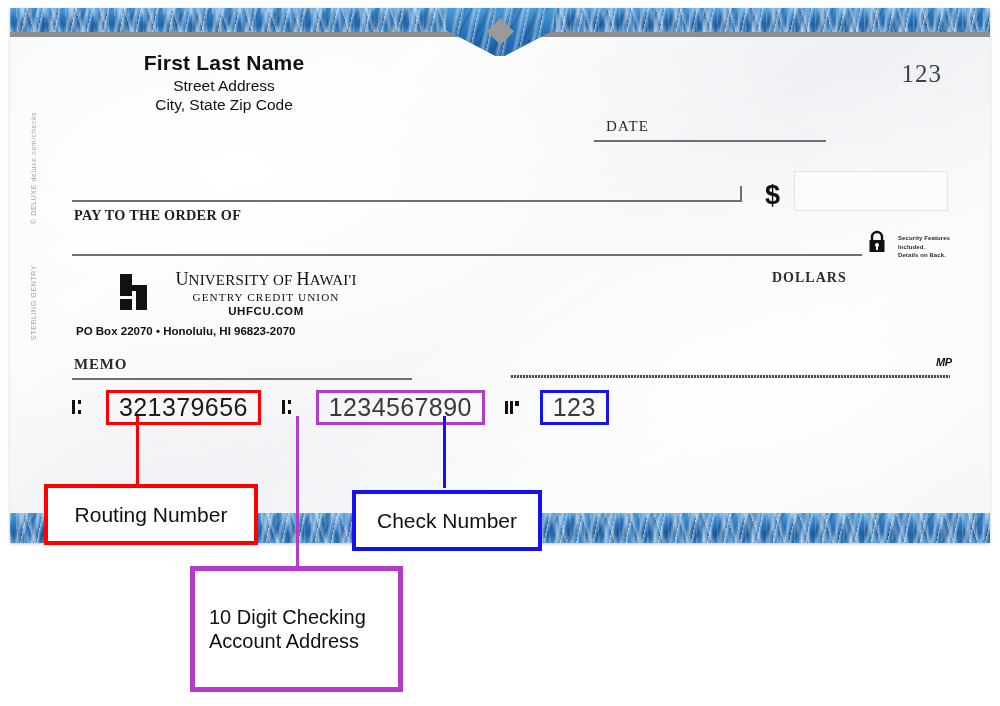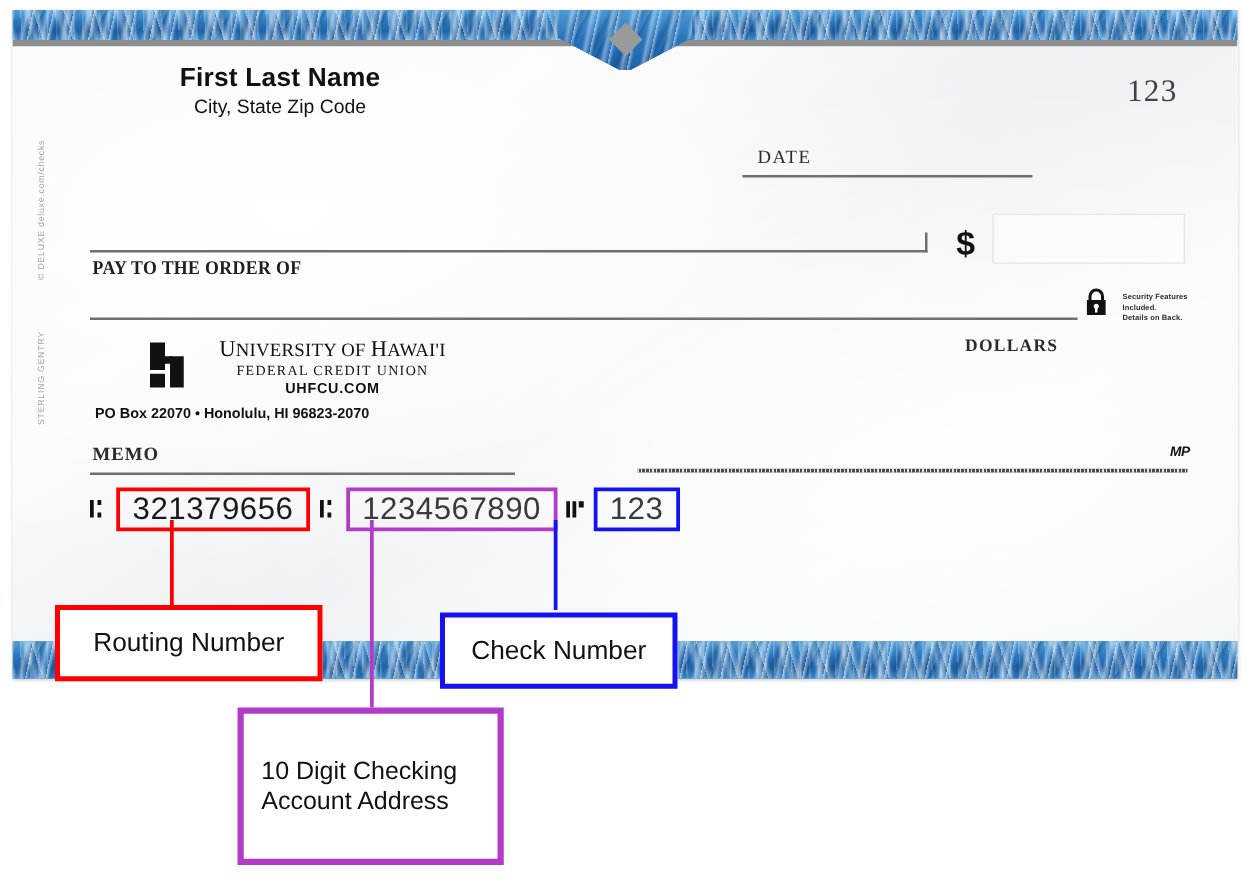--- a/index.html
+++ b/index.html
@@ -332,21 +332,21 @@
     margin-left: 12px;
   }
 
   
   #micr {
     position: absolute;
     left: 58px;
     top: 382px;
     display: flex;
     align-items: center;
-    gap: 4px;
+    gap: 17px;
     font-family: "Liberation Sans", sans-serif;
   }
   .micr-sym {
     display: inline-block;
     width: 15px;
     height: 21px;
     position: relative;
     margin: 0 3px;
   }
   .micr-sym .bar {
@@ -428,20 +428,21 @@
 
   <div id="marble-top" class="marble"></div>
   <div id="gray-rule-top"></div>
   <div id="center-notch">
     <div class="vwrap"></div>
     <div id="center-diamond"></div>
   </div>
 
   <div id="payer">
     <div id="payer-name">First Last Name</div>
+    <div id="payer-street">Street Address</div>
     <div id="payer-city">City, State Zip Code</div>
   </div>
 
   <div id="check-num-top">123</div>
 
   <div id="deluxe-vertical">
     <span id="deluxe-brand">© DELUXE  deluxe.com/checks</span>
     <span id="deluxe-pattern">STERLING GENTRY</span>
   </div>
 
@@ -475,21 +476,21 @@
     <svg id="bank-mark" viewBox="0 0 40 40">
       <rect x="2" y="2" width="12" height="22" fill="#111"></rect>
       <rect x="2" y="27" width="12" height="11" fill="#111"></rect>
       <rect x="18" y="13" width="11" height="25" fill="#111"></rect>
       <path d="M14 13 h6 v6 h-6 z" fill="#111"></path>
     </svg>
     <div id="bank-lines">
       <div id="bank-name">
         <span class="cap">U</span><span>NIVERSITY OF </span><span class="cap">H</span><span>AWAI</span><span>'</span><span>I</span>
       </div>
-      <div id="bank-sub">FEDERAL CREDIT UNION</div>
+      <div id="bank-sub">GENTRY CREDIT UNION</div>
       <div id="bank-web">UHFCU.COM</div>
     </div>
     <div id="bank-addr">PO Box 22070 • Honolulu, HI 96823-2070</div>
   </div>
 
   <div id="memo-label">MEMO</div>
   <div id="memo-line"></div>
   <div id="sign-line"></div>
   <div id="mp-mark">MP</div>
 

